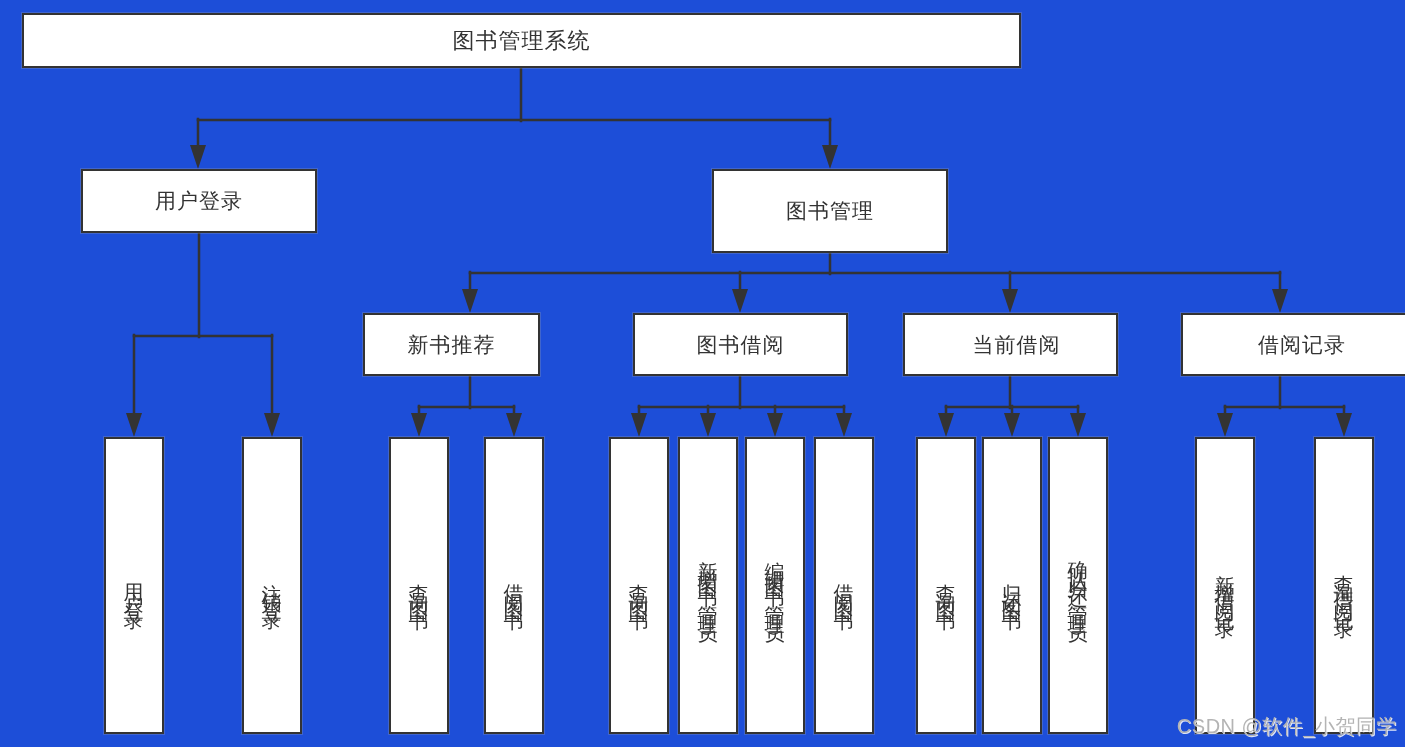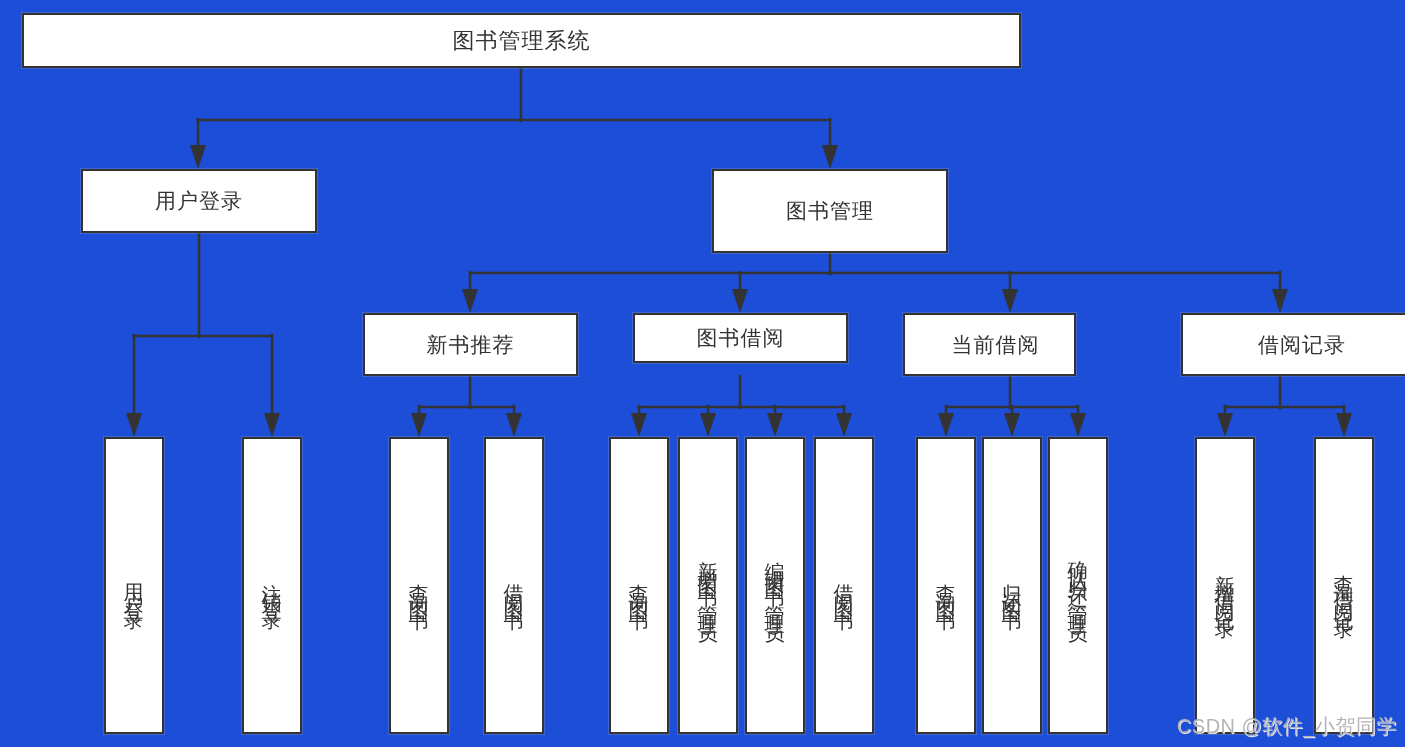--- a/index.html
+++ b/index.html
@@ -124,23 +124,23 @@
       <polygon points="1078,437 1070,413 1086,413" fill="#333333"></polygon>
       <polygon points="1225,437 1217,413 1233,413" fill="#333333"></polygon>
       <polygon points="1344,437 1336,413 1352,413" fill="#333333"></polygon>
     </svg>
 
   <div class="node root" style="left:22px; top:13px; width:999px; height:55px;">图书管理系统</div>
 
   <div class="node level" style="left:81px; top:169px; width:236px; height:64px;">用户登录</div>
   <div class="node level" style="left:712px; top:169px; width:236px; height:84px;">图书管理</div>
 
-  <div class="node level" style="left:363px; top:313px; width:215px; height:63px;">新书推荐</div>
-  <div class="node level" style="left:633px; top:313px; width:215px; height:50px;">图书借阅</div>
-  <div class="node level" style="left:903px; top:313px; width:173px; height:63px;padding-left:12px;">当前借阅</div>
+  <div class="node level" style="left:363px; top:313px; width:177px; height:63px;">新书推荐</div>
+  <div class="node level" style="left:633px; top:313px; width:215px; height:63px;">图书借阅</div>
+  <div class="node level" style="left:903px; top:313px; width:215px; height:63px;padding-left:12px;">当前借阅</div>
   <div class="node level" style="left:1173px; top:313px; width:242px; height:63px;margin-left:8px;">借阅记录</div>
 
   <div class="leaf" style="left:104px;">
     <span>用户登录</span>
   </div>
   <div class="leaf" style="left:242px;">
     <span>注销登录</span>
   </div>
 
   <div class="leaf" style="left:389px;">

